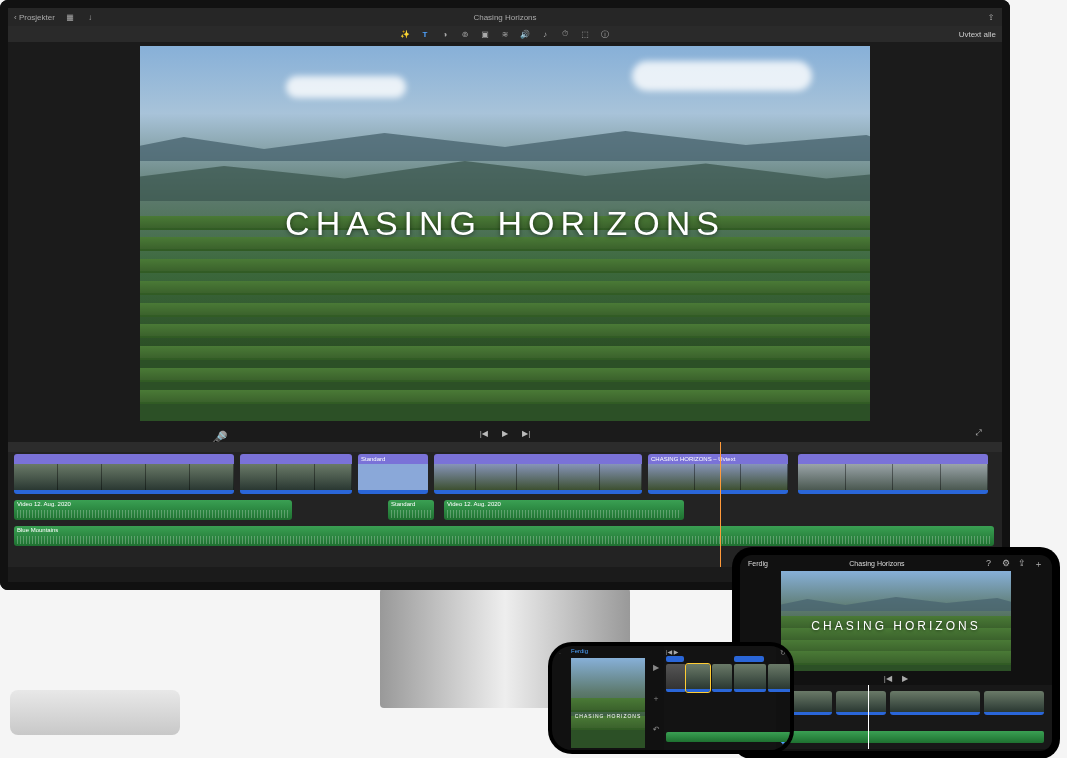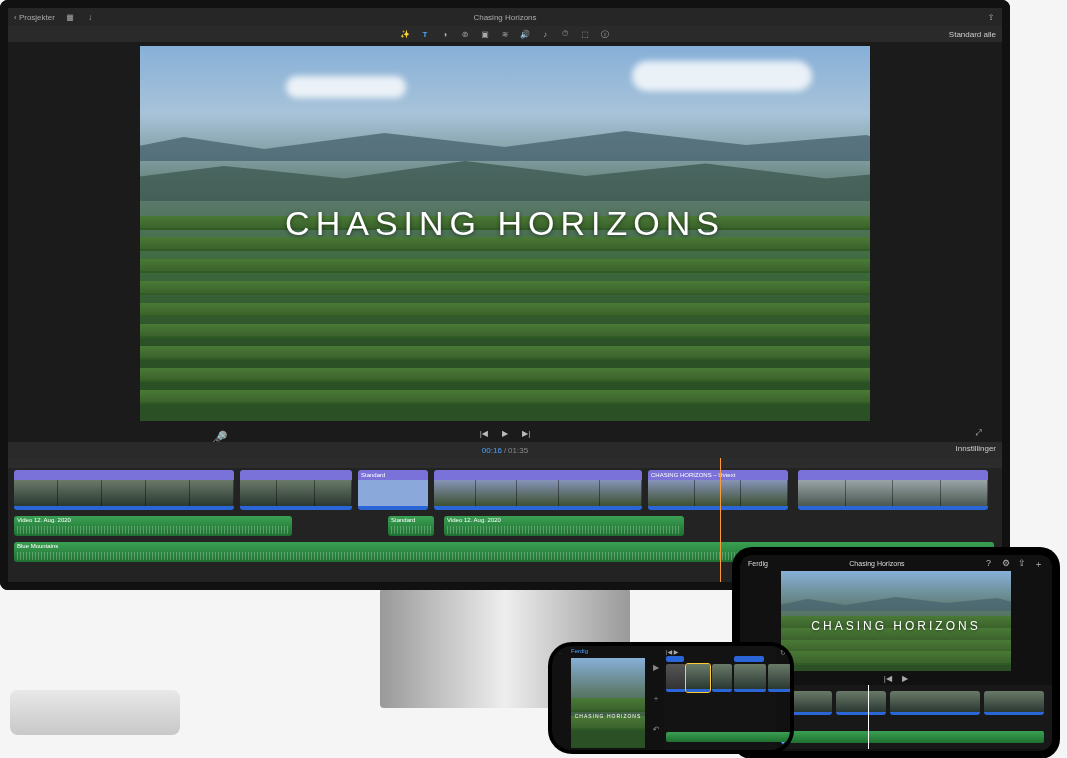--- a/index.html
+++ b/index.html
@@ -428,21 +428,21 @@
         </span>
       <span class="tool-icon">◑</span>
       <span class="tool-icon">⊚</span>
       <span class="tool-icon">▣</span>
       <span class="tool-icon">≋</span>
       <span class="tool-icon">🔊</span>
       <span class="tool-icon">♪</span>
       <span class="tool-icon">⏱</span>
       <span class="tool-icon">⬚</span>
       <span class="tool-icon">ⓘ</span>
-      <span class="nulstil">Standard alle</span>
+      <span class="nulstil">Uvtext alle</span>
     </div>
 
     <div class="viewer">
       <div class="viewer-frame">
         <div class="sky-cloud" style="top:8%;left:20%;width:120px;height:22px"></div>
         <div class="sky-cloud" style="top:4%;right:8%;width:180px;height:30px"></div>
         <div class="mountain-layer" style="top:20%;height:40px;clip-path:polygon(0 80%,10% 40%,20% 70%,35% 30%,50% 65%,65% 25%,80% 60%,95% 35%,100% 70%,100% 100%,0 100%)"></div>
         <div class="mountain-layer" style="top:28%;height:50px;background:#3e5a52;clip-path:polygon(0 60%,15% 30%,30% 55%,45% 20%,60% 50%,75% 25%,90% 55%,100% 40%,100% 100%,0 100%)"></div>
         <div class="terraces">
           <div class="terrace" style="bottom:88%"></div>
@@ -459,26 +459,20 @@
       </div>
       <span class="playback-mic">🎤</span>
       <div class="playback">
         <span class="pbtn">|◀</span>
         <span class="pbtn">▶</span>
         <span class="pbtn">▶|</span>
         <span style="position:absolute;right:20px" class="pbtn">⤢</span>
       </div>
     </div>
 
-    <div class="timecode-row">
-      <span class="cur">00:16</span>
-      <span>/</span>
-      <span style="margin-left:2px">01:35</span>
-      <span class="settings">Innstillinger</span>
-    </div>
 
     <div class="timeline">
       <div class="timeline-ruler"></div>
       <div class="video-track" id="mac-video-track">
           <div class="clip" style="left: 6px; width: 220px;">
             <div class="clip-top"></div>
             <div class="clip-body">
               <div class="thumb lake"></div>
               <div class="thumb lake"></div>
               <div class="thumb lake"></div>

